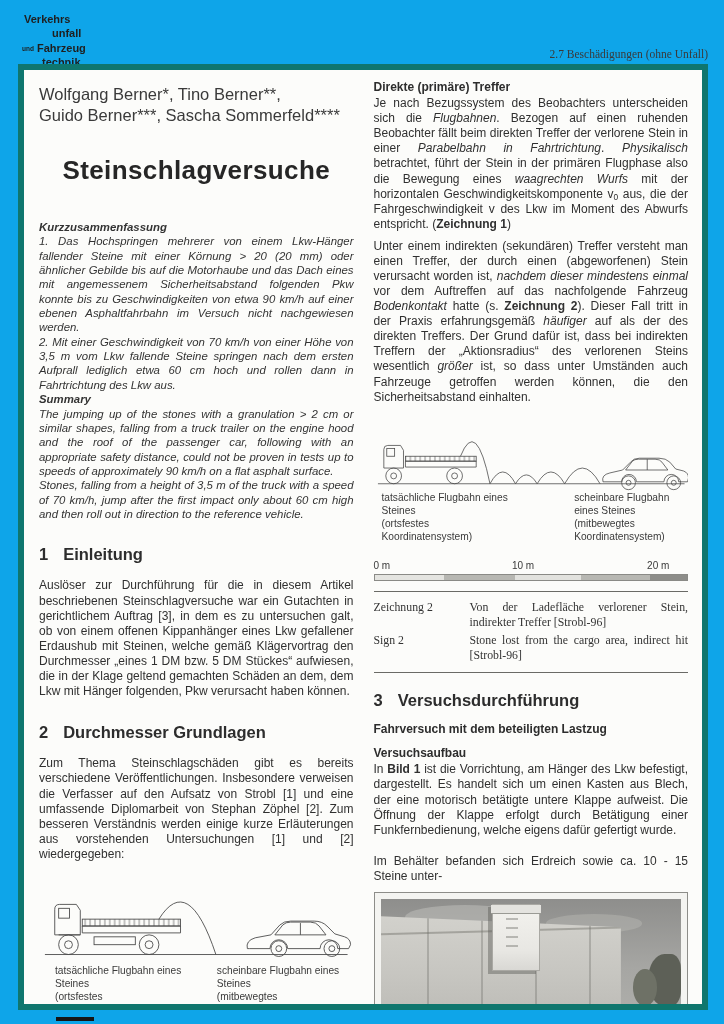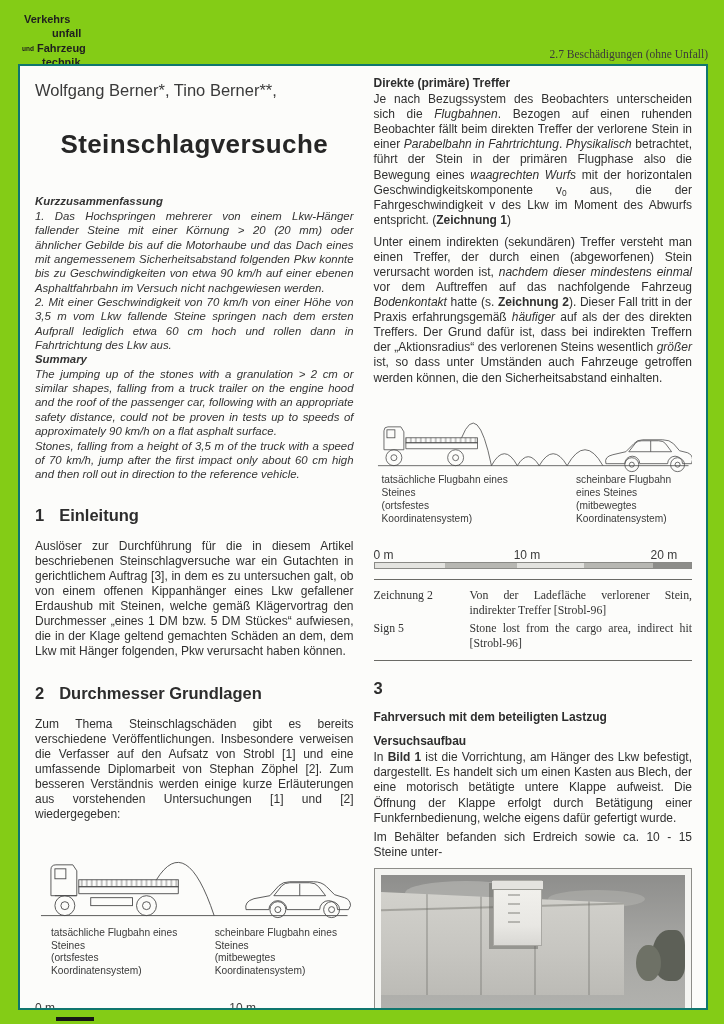--- a/index.html
+++ b/index.html
@@ -1,28 +1,28 @@
 <!DOCTYPE html>
 <html><head>
 <meta charset="utf-8">
 <style>
   html,body{margin:0;padding:0;background:#e9e8e5;font-family:"Liberation Sans",sans-serif;}
-  .page{position:relative;width:724px;height:1024px;margin:0 auto;background:#84cc16;color:#2e2e2e;overflow:hidden;}
+  .page{position:relative;width:724px;height:1024px;margin:0 auto;background:#0ea5e9;color:#2e2e2e;overflow:hidden;}
 
   
   .masthead{position:absolute;top:12px;left:22px;font-weight:bold;font-size:11px;line-height:1.3;color:#1f1f1f;}
   .masthead .m1{padding-left:2px;}
   .masthead .m2{padding-left:30px;}
   .masthead .m3 .small-und{font-size:6.5px;font-weight:bold;margin-right:3px;vertical-align:1px;}
   .masthead .m3{padding-left:0;}
   .masthead .m4{padding-left:20px;text-decoration:underline;}
   .page-header{position:absolute;top:48px;right:16px;font-size:11.5px;color:#3a3a3a;font-family:Liberation Serif, serif;}
 
   
-  .frame{position:absolute;left:18px;top:64px;width:690px;height:946px;border:2px solid #0f766e;box-sizing:border-box;background:#fcfcfa;display:flex;gap:20px;padding:10px 14px 8px 15px;overflow:hidden;}
+  .frame{position:absolute;left:18px;top:64px;width:690px;height:946px;border:6px solid #0f766e;box-sizing:border-box;background:#fcfcfa;display:flex;gap:20px;padding:10px 14px 8px 15px;overflow:hidden;}
   .col{flex:1;min-width:0;}
 
   .authors{font-size:16.5px;line-height:1.3;color:#3a3a3a;margin:4px 0 0;}
   .title{font-size:26px;font-weight:bold;text-align:center;margin:28px 0 34px;letter-spacing:.4px;color:#262626;}
 
   .abstract{font-size:11.4px;line-height:1.26;text-align:justify;font-style:italic;color:#333;}
   .abstract .abs-h{font-weight:bold;margin:0;}
   .abstract p{margin:0;}
 
   .sec{display:flex;gap:15px;font-size:16.5px;font-weight:bold;color:#2d2d2d;margin:24px 0 14px;}
@@ -30,21 +30,21 @@
   .bold-sub{font-size:12px;font-weight:bold;margin:10px 0 2px;color:#2d2d2d;}
   .i{font-style:italic;} .b{font-weight:bold;}
   sub{font-size:70%;vertical-align:-0.25em;}
 
   
   .fig{margin-top:8px;}
   .fig svg{display:block;width:100%;}
   .fig-labels{display:flex;font-size:10.2px;line-height:1.25;color:#3a3a3a;margin-top:1px;}
   .fl-left{width:47%;padding-left:16px;box-sizing:border-box;}
   .fl-right{width:53%;padding-left:30px;box-sizing:border-box;}
-  .scale-row{position:relative;height:14px;font-size:12px;color:#3a3a3a;margin-top:23px;}
+  .scale-row{position:relative;height:14px;font-size:10px;color:#3a3a3a;margin-top:17px;}
   .scale-row span{position:absolute;top:0;}
   .scalebar{height:5px;border:1px solid #8a8a86;}
   .sb2{background:linear-gradient(90deg,#e4e4e0 0 22%,#b7b7b2 22% 45%,#e2e2de 45% 66%,#b7b7b2 66% 88%,#8d8d89 88% 100%);}
 
   .capblock{border-top:1px solid #6a6a66;border-bottom:1px solid #6a6a66;padding:8px 0 6px;margin-top:10px;font-family:"Liberation Serif",serif;font-size:11.8px;color:#333;}
   .caprow{display:flex;margin-bottom:3px;}
   .caplabel{width:96px;flex:none;}
   .captext{flex:1;text-align:justify;}
 
   
@@ -76,20 +76,21 @@
     <div class="m4">technik</div>
   </div>
 
   <div class="page-header">2.7 Beschädigungen (ohne Unfall)</div>
 
   <div class="frame">
 
     <div class="col">
       <div class="authors">
         <div>Wolfgang Berner*, Tino Berner**,</div>
+        <div>Guido Berner***, Sascha Sommerfeld****</div>
       </div>
 
       <div class="title">Steinschlagversuche</div>
 
       <div class="abstract">
         <p class="abs-h">Kurzzusammenfassung</p>
         <p>1. Das Hochspringen mehrerer von einem Lkw-Hänger fallender Steine mit einer Körnung &gt; 20 (20 mm) oder ähnlicher Gebilde bis auf die Motorhaube und das Dach eines mit angemessenem Sicherheitsabstand folgenden Pkw konnte bis zu Geschwindigkeiten von etwa 90 km/h auf einer ebenen Asphaltfahrbahn im Versuch nicht nachgewiesen werden.</p>
         <p>2. Mit einer Geschwindigkeit von 70 km/h von einer Höhe von 3,5 m vom Lkw fallende Steine springen nach dem ersten Aufprall lediglich etwa 60 cm hoch und rollen dann in Fahrtrichtung des Lkw aus.</p>
         <p class="abs-h">Summary</p>
         <p>The jumping up of the stones with a granulation &gt; 2 cm or similar shapes, falling from a truck trailer on the engine hood and the roof of the passenger car, following with an appropriate safety distance, could not be proven in tests up to speeds of approximately 90 km/h on a flat asphalt surface.</p>
@@ -205,33 +206,34 @@
         </div>
         <div class="scalebar sb2"></div>
       </div>
 
       <div class="capblock">
         <div class="caprow">
           <div class="caplabel">Zeichnung 2</div>
           <div class="captext">Von der Ladefläche verlorener Stein, indirekter Treffer [Strobl-96]</div>
         </div>
         <div class="caprow">
-          <div class="caplabel">Sign 5</div>
+          <div class="caplabel">Sign 2</div>
           <div class="captext">Stone lost from the cargo area, indirect hit [Strobl-96]</div>
         </div>
       </div>
 
       <div class="sec" style="margin:18px 0 12px;">
         <span>3</span>
+        <span>Versuchsdurchführung</span>
       </div>
 
       <div class="bold-sub" style="margin-top:0;">Fahrversuch mit dem beteiligten Lastzug</div>
 
       <div class="bold-sub">Versuchsaufbau</div>
-      <p class="body" style="margin-bottom:4px;"><span>In </span><span class="b">Bild 1</span><span> ist die Vorrichtung, am Hänger des Lkw befestigt, dargestellt. Es handelt sich um einen Kasten aus Blech, der eine motorisch betätigte untere Klappe aufweist. Die Öffnung der Klappe erfolgt durch Betätigung einer Funkfernbedienung, welche eigens dafür gefertigt wurde.</span></p>
+      <p class="body" style="margin-bottom:16px;"><span>In </span><span class="b">Bild 1</span><span> ist die Vorrichtung, am Hänger des Lkw befestigt, dargestellt. Es handelt sich um einen Kasten aus Blech, der eine motorisch betätigte untere Klappe aufweist. Die Öffnung der Klappe erfolgt durch Betätigung einer Funkfernbedienung, welche eigens dafür gefertigt wurde.</span></p>
       <p class="body">Im Behälter befanden sich Erdreich sowie ca. 10 - 15 Steine unter-</p>
 
       <div class="photo-frame">
         <div class="photo">
           <div class="ph-cloud c1"></div>
           <div class="ph-cloud c2"></div>
           <div class="ph-tree1"></div>
           <div class="ph-tree2"></div>
 
           <div class="ph-trailer">

